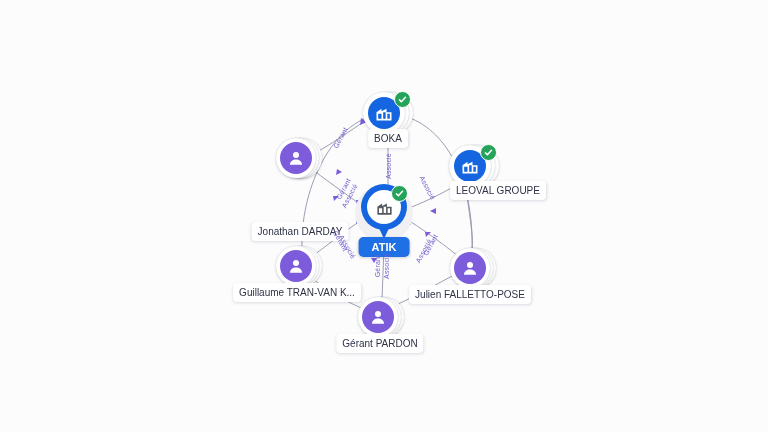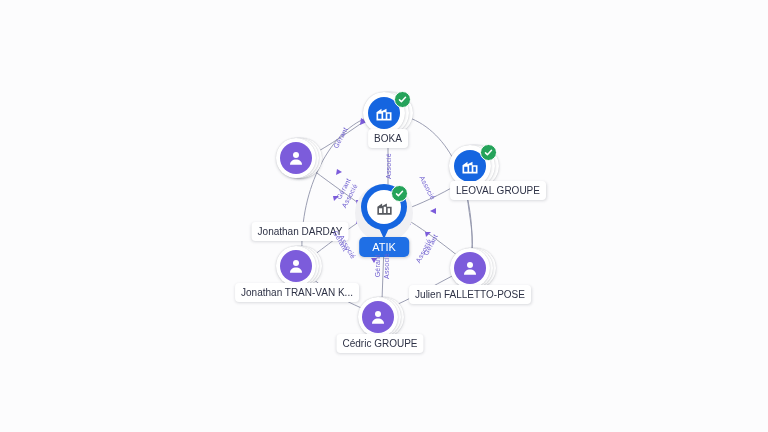--- a/index.html
+++ b/index.html
@@ -131,21 +131,21 @@
     align-items: center;
     justify-content: center;
   }
   .atik-label {
     position: absolute;
     transform: translateX(-50%);
     background: #1f6fe5;
     color: #ffffff;
     font-size: 11px;
     line-height: 14px;
-    font-weight: normal;
+    font-weight: bold;
     white-space: nowrap;
     padding: 3px 13px;
     border-radius: 5px;
     box-shadow: 0 1px 3px rgba(40,44,63,0.22);
   }
   
   .edge-label {
     position: absolute;
     color: #6f5fd0;
     font-size: 7px;
@@ -265,21 +265,21 @@
       <div class="card c3"></div>
       <div class="card c2"></div>
       <div class="card c1"></div>
       <div class="avatar">
         <svg width="18" height="18" viewBox="0 0 24 24" fill="#ffffff">
           <circle cx="12" cy="8" r="4"></circle>
           <path d="M4 21c0-4.4 3.6-7 8-7s8 2.6 8 7z"></path>
         </svg>
       </div>
     </div>
-    <div class="node-label" style="left:-2px; top:17px;">Jonathan TRAN-VAN K...</div>
+    <div class="node-label" style="left:-2px; top:17px;">Guillaume TRAN-VAN K...</div>
   </div>
 
   <div class="node" style="left:473px; top:268px;">
     <div class="stack person-stack">
       <div class="card c3"></div>
       <div class="card c2"></div>
       <div class="card c1"></div>
       <div class="avatar">
         <svg width="18" height="18" viewBox="0 0 24 24" fill="#ffffff">
           <circle cx="12" cy="8" r="4"></circle>
@@ -295,21 +295,21 @@
       <div class="card c3"></div>
       <div class="card c2"></div>
       <div class="card c1"></div>
       <div class="avatar">
         <svg width="18" height="18" viewBox="0 0 24 24" fill="#ffffff">
           <circle cx="12" cy="8" r="4"></circle>
           <path d="M4 21c0-4.4 3.6-7 8-7s8 2.6 8 7z"></path>
         </svg>
       </div>
     </div>
-    <div class="node-label" style="left:-1px; top:17px;">Cédric GROUPE</div>
+    <div class="node-label" style="left:-1px; top:17px;">Gérant PARDON</div>
   </div>
 
   <div class="node" style="left:384px; top:213px;">
     <div class="pin-halo"></div>
     <div class="pin">
       <div class="pin-tip"></div>
       <div class="pin-body"></div>
       <div class="pin-inner">
         <svg width="19" height="19" viewBox="0 0 24 24" fill="#56595f">
           <path d="M3 21V11l6-4v3l6-3v4h6v10H3zm2-2h4v-6H5v6zm6 0h3v-8h-3v8zm5 0h3v-6h-3v6z"></path>

